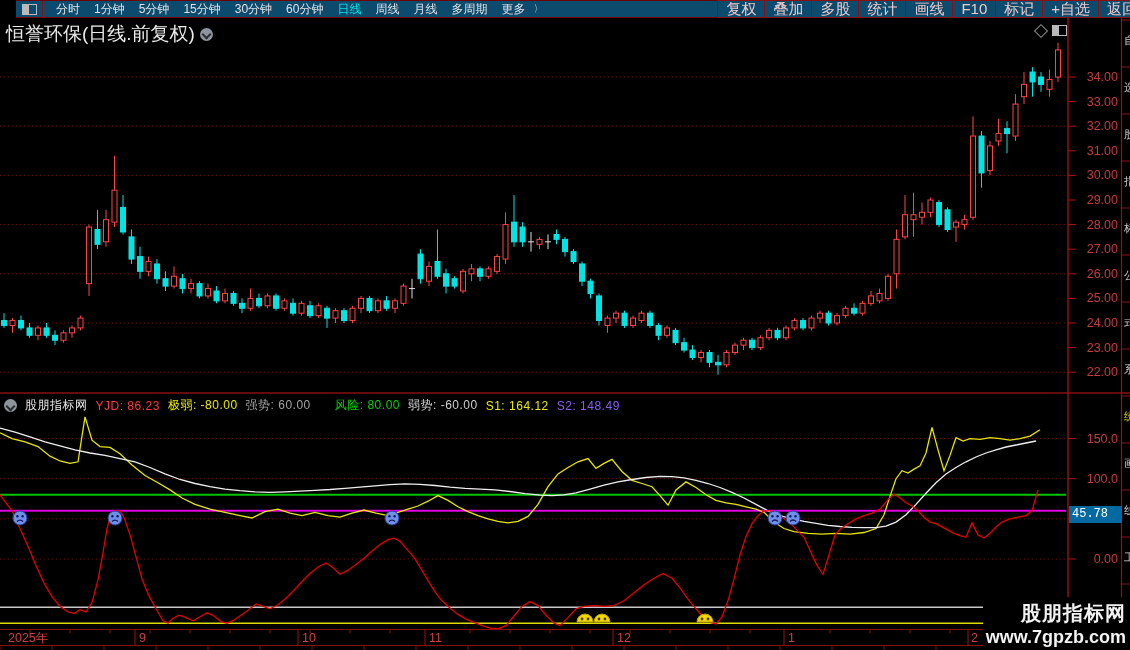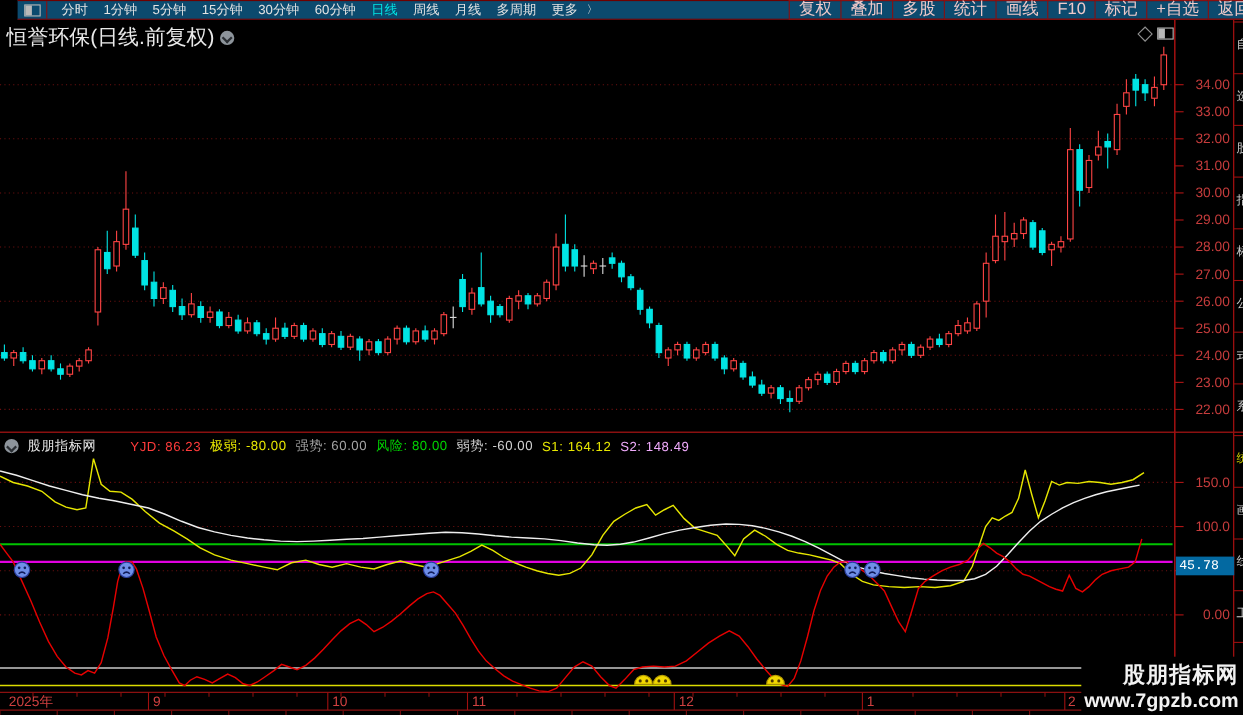--- a/index.html
+++ b/index.html
@@ -522,27 +522,27 @@
   </div>
 
   <div id="top-icons">
     <span class="diamond"></span>
     <span class="splitglyph"></span>
   </div>
 
   <div id="ind-header">
     <span class="circ-chev"></span>
     <span class="seg" style="color:#e8e8e8">股朋指标网</span>
-  <span class="seg" style="color: rgb(255, 59, 59); margin-left: 23px;">YJD: 86.23</span>
+  <span class="seg" style="color: rgb(255, 59, 59);">YJD: 86.23</span>
       <span class="seg" style="color: rgb(232, 232, 0);">极弱: -80.00</span>
       <span class="seg" style="color: #a3a3a3;">强势: 60.00</span>
-      <span class="seg" style="color: rgb(0, 212, 0);">风险: 80.00</span>
+      <span class="seg" style="color: rgb(0, 212, 0); margin-left: 16px;">风险: 80.00</span>
       <span class="seg" style="color: rgb(207, 207, 207);">弱势: -60.00</span>
       <span class="seg" style="color: rgb(232, 232, 0);">S1: 164.12</span>
-      <span class="seg" style="color: #f0abfc;">S2: 148.49</span>
+      <span class="seg" style="color: #8b5cf6;">S2: 148.49</span>
     </div>
 
   <div id="badge" style="background: #0369a1; font-family: Liberation Mono, monospace;">45.78</div>
 
   <div id="watermark">
     <div class="w1">股朋指标网</div>
     <div class="w2">www.7gpzb.com</div>
   </div>
 
 </div>

